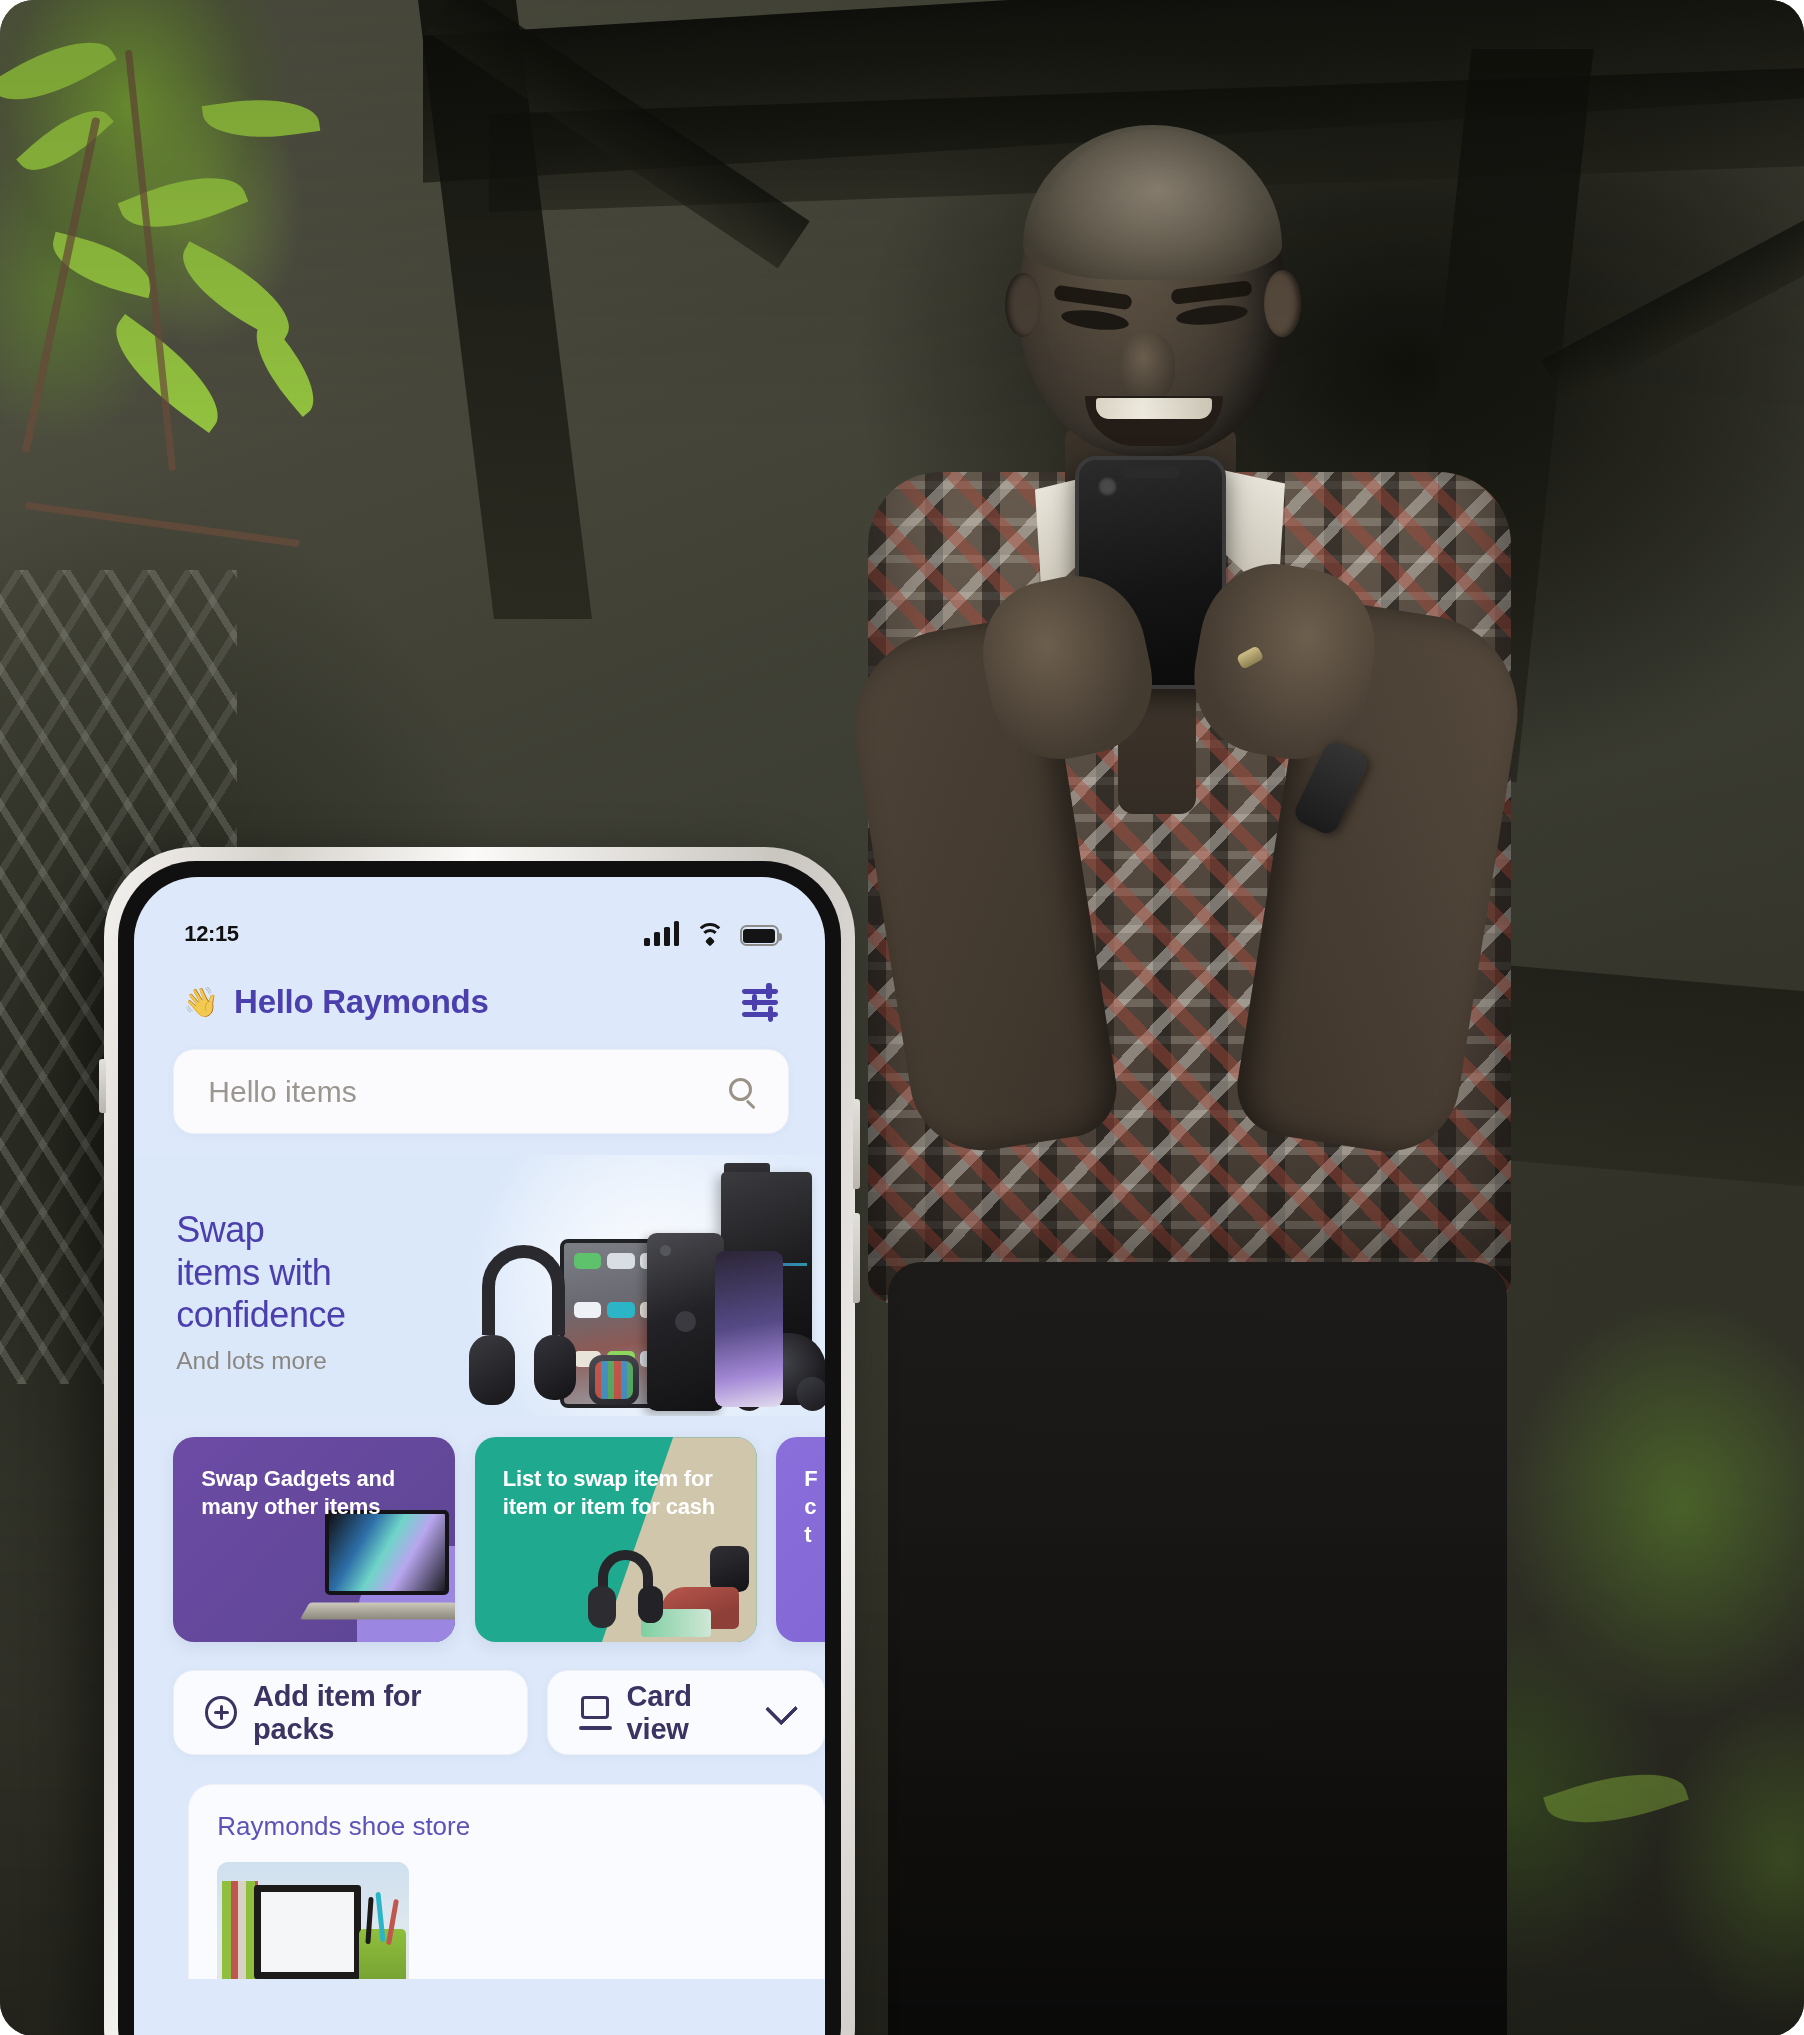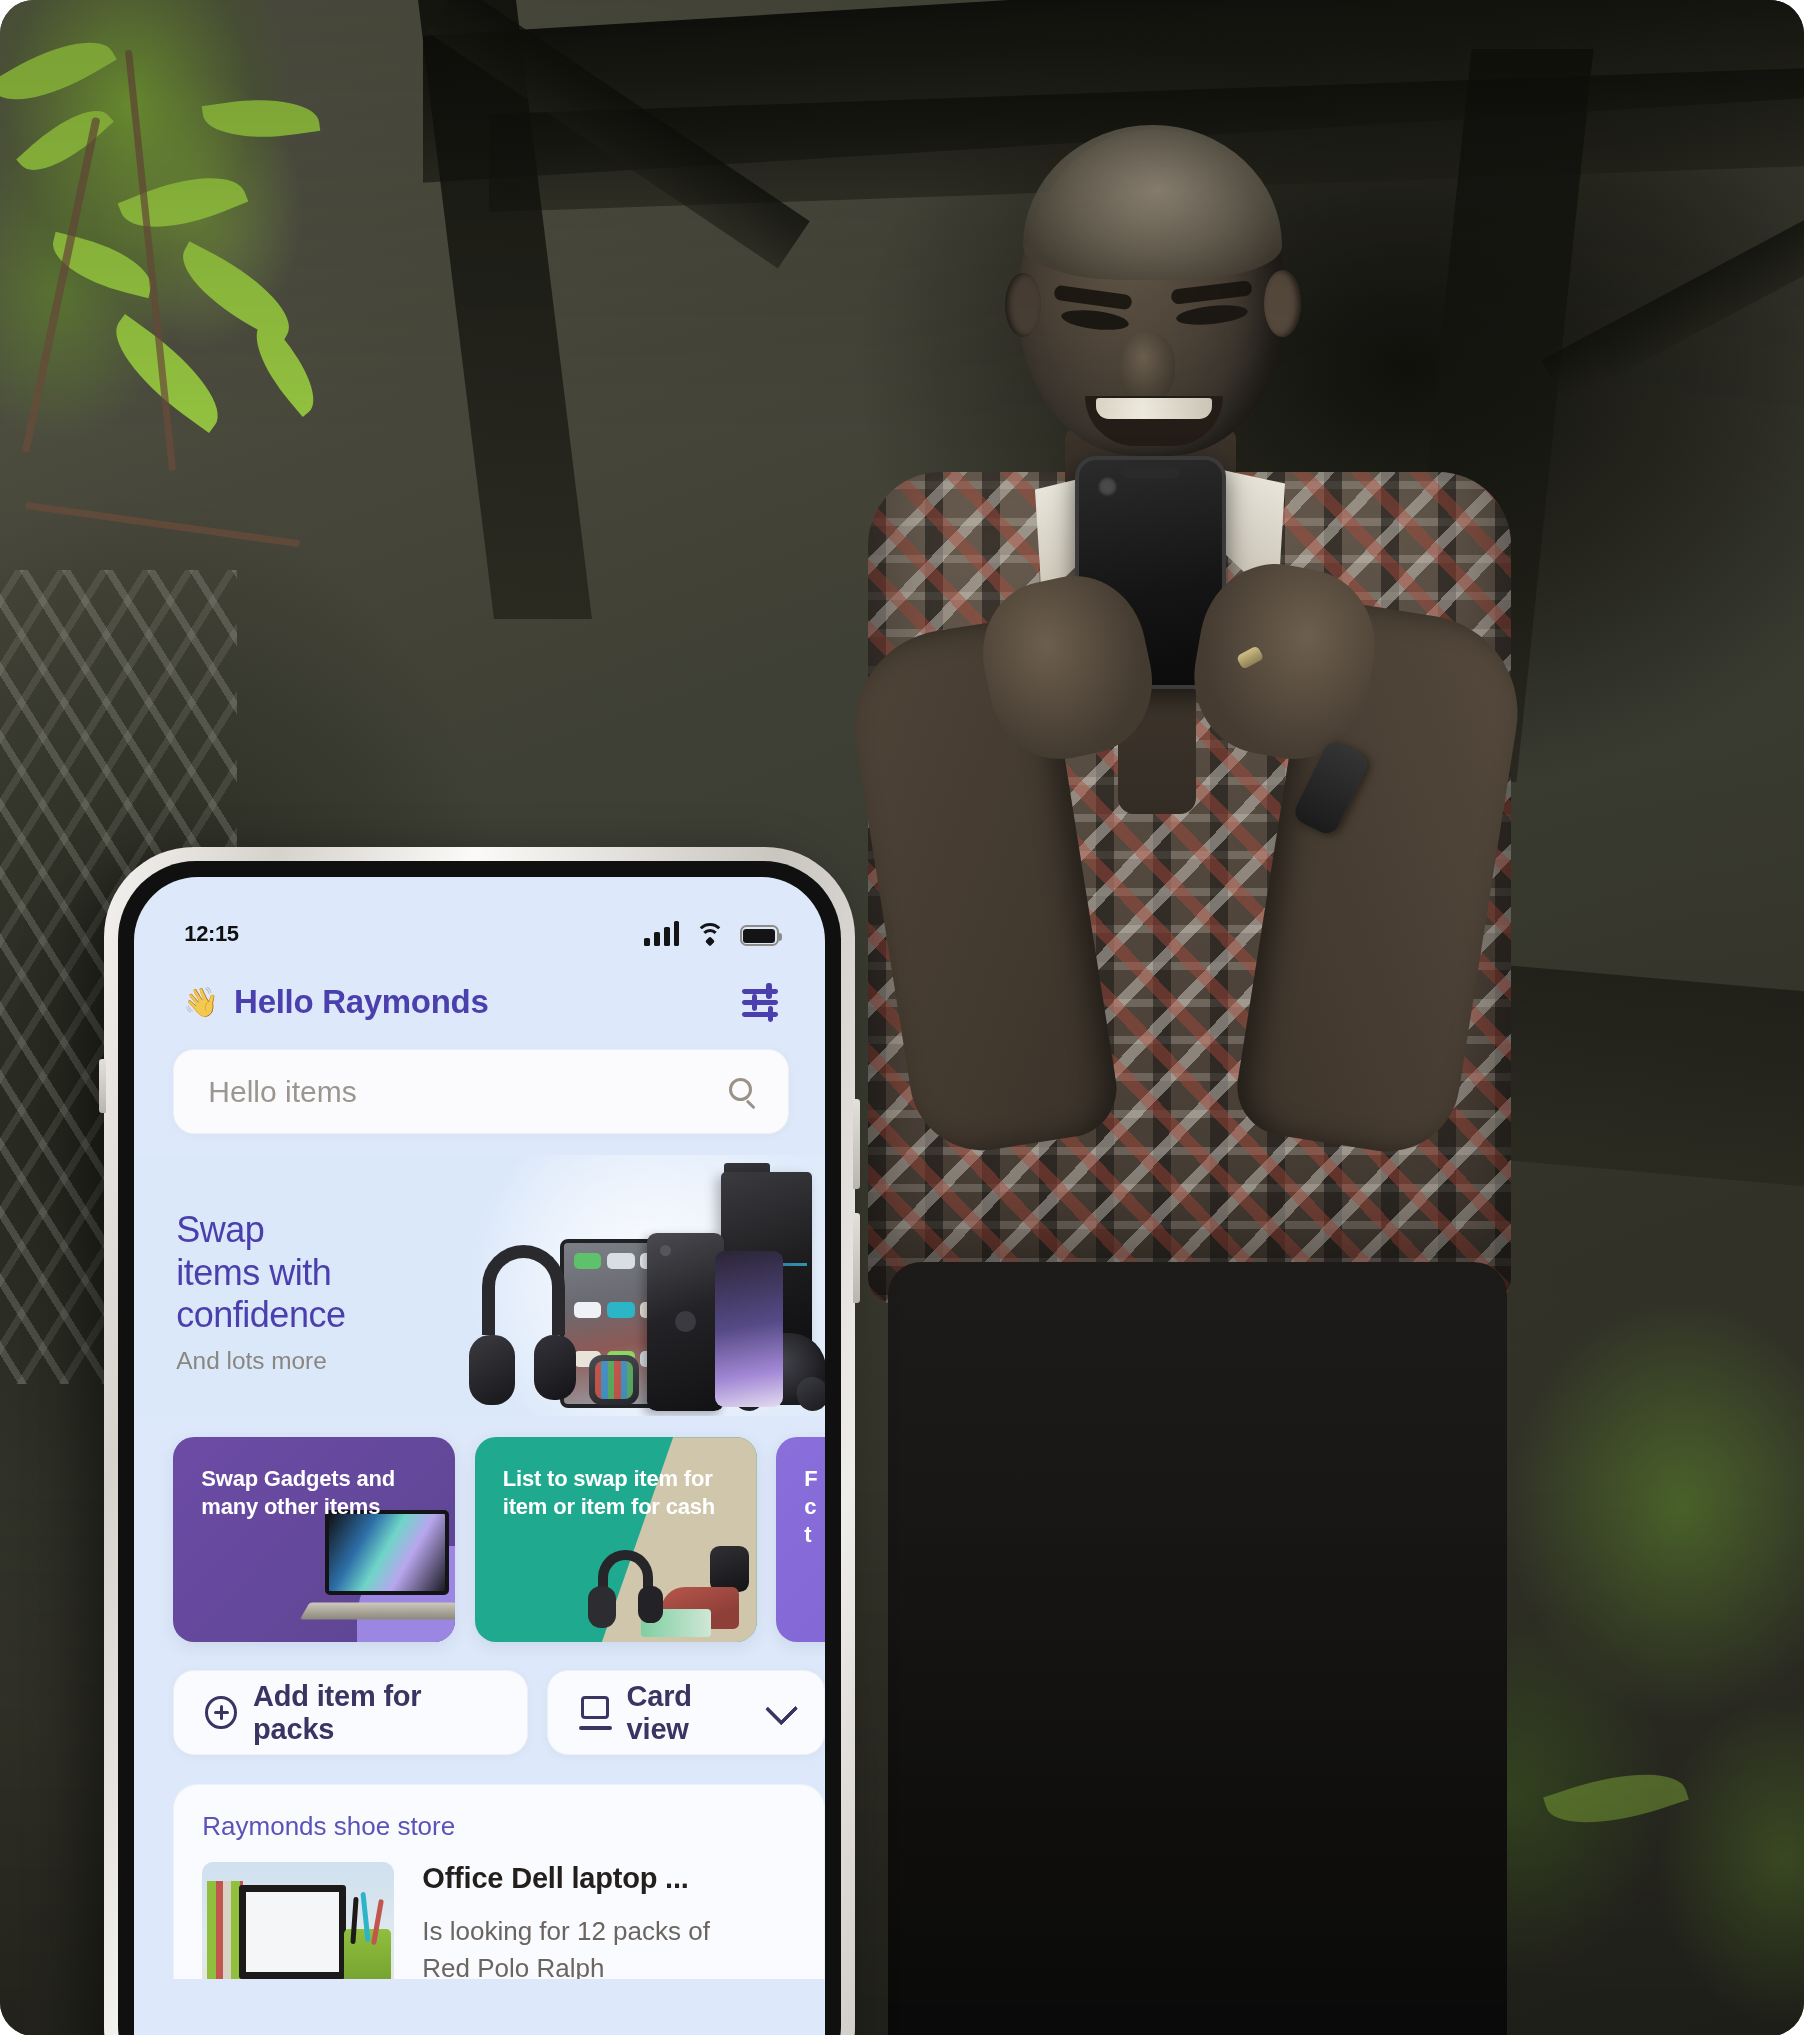--- a/index.html
+++ b/index.html
@@ -415,21 +415,21 @@
   .plus-ic::after  { left:11.4px; top:5.7px; width:3.3px; height:14.7px; }
   .mon-ic { position:relative; width:33px; height:34px; }
   .mon-ic .scr { position:absolute; left:1.6px; top:0; width:28px; height:23px;
                  border:3.3px solid #3b3463; border-radius:4.1px; }
   .mon-ic .base { position:absolute; left:0; bottom:0; width:33px; height:4.1px;
                   background:#3b3463; border-radius:2.4px; }
   .chev { width:24.4px; height:24.4px; border-right:4.1px solid #3b3463; border-bottom:4.1px solid #3b3463;
           transform: rotate(45deg); border-radius:1.6px; margin-bottom:6.5px; }
 
   
-  .listing-wrap { padding: 29px 0 0 39px; }
+  .listing-wrap { padding: 29px 0 0 54px; }
   .listing {
     background:#fafbfe; border-radius:24.4px 24.4px 0 0; border:0.8px solid #eef0f6; border-bottom:none;
     padding: 26px 28px 0 28px; height:195px; overflow:hidden;
   }
   .store-name { font-size:26px; color:#5b53b8; font-weight:500; }
   .listing-body { display:flex; gap:28px; margin-top:19.5px; }
   .thumb {
     flex:0 0 auto; width:192px; height:155px; border-radius:11.4px; overflow:hidden; position:relative;
     background: linear-gradient(180deg,#cfe0ef 0%,#dfe8ee 48%,#e9e4d8 100%);
   }
@@ -653,27 +653,20 @@
             <div class="listing-body">
               <div class="thumb">
                 <div class="th-books-l"></div>
                 <div class="th-laptop"></div>
 
                 <div class="th-cup"></div>
                 <div class="th-pen" style="right:14.7px;bottom:72px;height:46px;background:#c0564e;transform:rotate(10deg);"></div>
                 <div class="th-pen" style="right:26px;bottom:75px;height:50px;background:#2bb5c7;transform:rotate(-6deg);"></div>
                 <div class="th-pen" style="right:37px;bottom:73px;height:47px;background:#1d1b19;transform:rotate(4deg);"></div>
               </div>
-              <div class="listing-info">
-                <div class="item-title">Office Dell laptop ...</div>
-                <div class="item-desc">
-                  <div>Is looking for 12 packs of</div>
-                  <div>Red Polo Ralph</div>
-                </div>
-              </div>
             </div>
           </div>
         </div>
 
       </div>
     </div>
   </div>
 
 </div>
 

